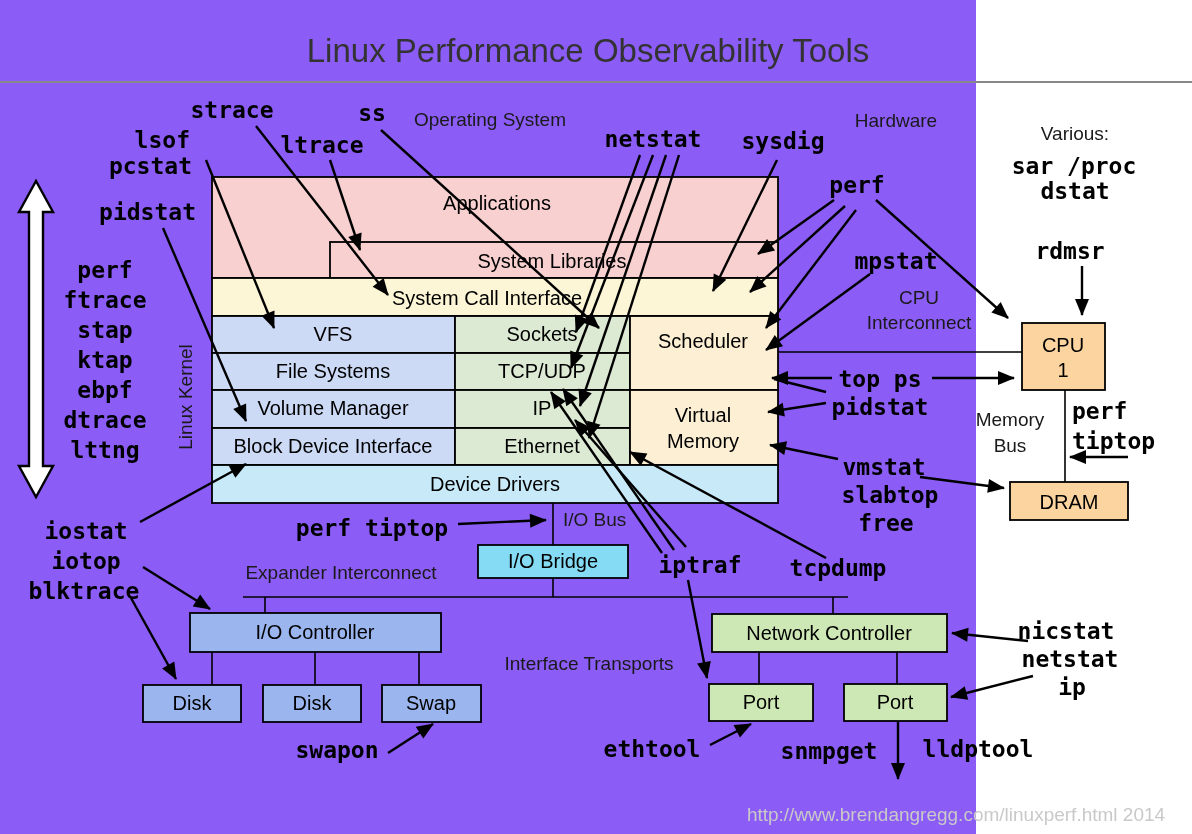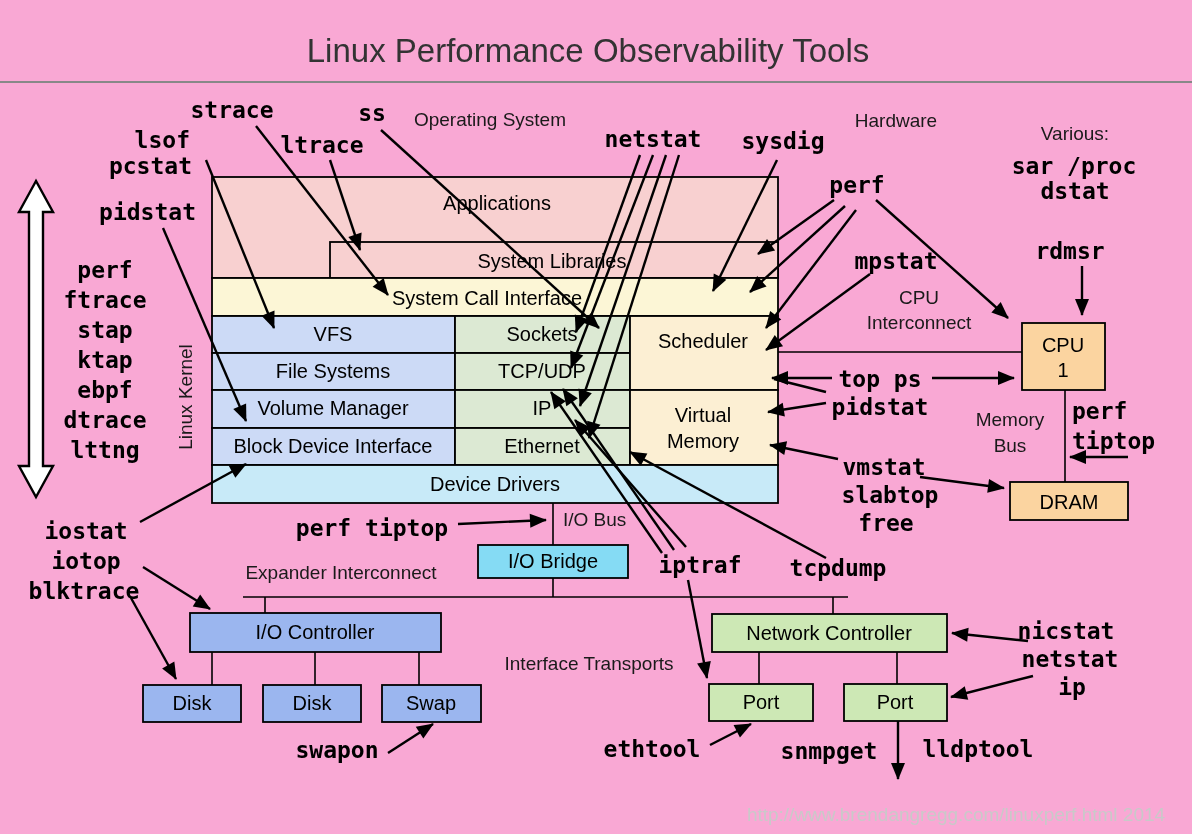--- a/index.html
+++ b/index.html
@@ -1,16 +1,16 @@
 <!DOCTYPE html>
 <html><head>
 <meta charset="utf-8">
 <style>
   html,body { margin:0; padding:0; background:#fff; }
-  .stage { width:1192px; height:834px; position:relative; background:#f9a8d4; }
+  .stage { width:976px; height:834px; position:relative; background:#8b5cf6; }
   svg { display:block; }
   .t-title { font-family:"Liberation Sans","DejaVu Sans",sans-serif; font-size:33px; fill:#333; }
   .t-mono  { font-family:"DejaVu Sans Mono",monospace; font-weight:bold; font-size:23px; fill:#000; }
   .t-sans  { font-family:"Liberation Sans","DejaVu Sans",sans-serif; font-size:19px; fill:#1a1a1a; }
   .t-box   { font-family:"Liberation Sans","DejaVu Sans",sans-serif; font-size:20px; fill:#000; }
   .t-url   { font-family:"Liberation Sans","DejaVu Sans",sans-serif; font-size:19px; fill:#c9c9c9; }
   .box     { stroke:#000; stroke-width:1.8; }
   .wire    { stroke:#000; stroke-width:1.6; fill:none; }
   .arrow   { stroke:#000; stroke-width:2.4; fill:none; }
 </style>

